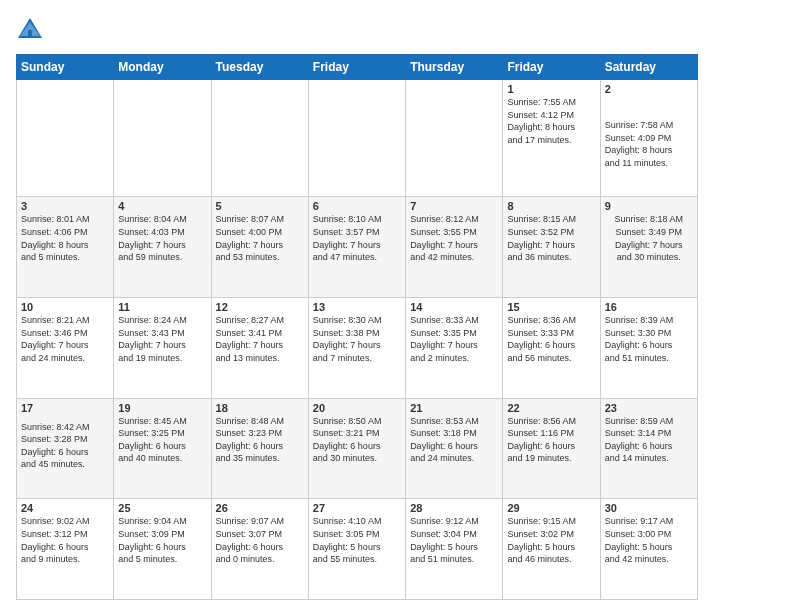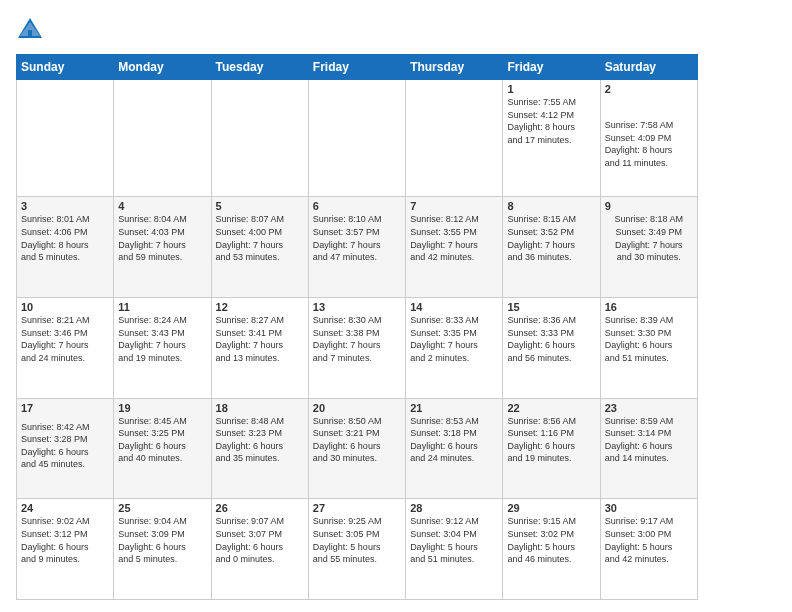--- a/index.html
+++ b/index.html
@@ -326,21 +326,21 @@
           </td>
           <td>
             <span class="day-num">26</span>
             <div class="day-info" style="white-space: pre-line;">Sunrise: 9:07 AM
 Sunset: 3:07 PM
 Daylight: 6 hours
 and 0 minutes.</div>
           </td>
           <td>
             <span class="day-num">27</span>
-            <div class="day-info" style="white-space: pre-line;">Sunrise: 9:25 AM
+            <div class="day-info" style="white-space: pre-line;">Sunrise: 4:10 AM
 Sunset: 3:05 PM
 Daylight: 5 hours
 and 55 minutes.</div>
           </td>
           <td>
             <span class="day-num">28</span>
             <div class="day-info" style="white-space: pre-line;">Sunrise: 9:12 AM
 Sunset: 3:04 PM
 Daylight: 5 hours
 and 51 minutes.</div>

